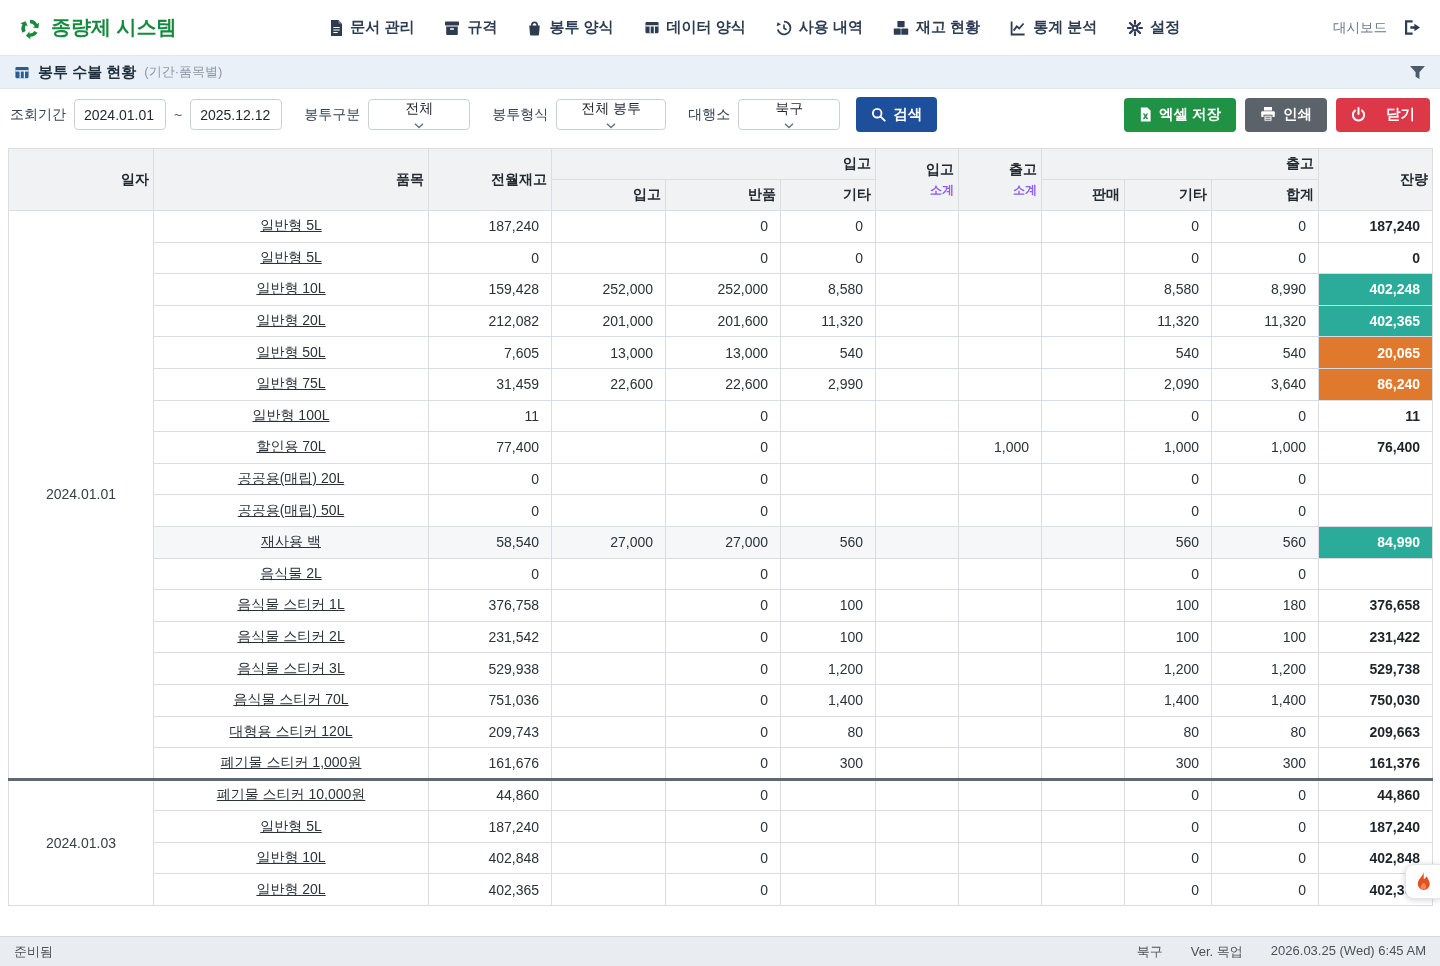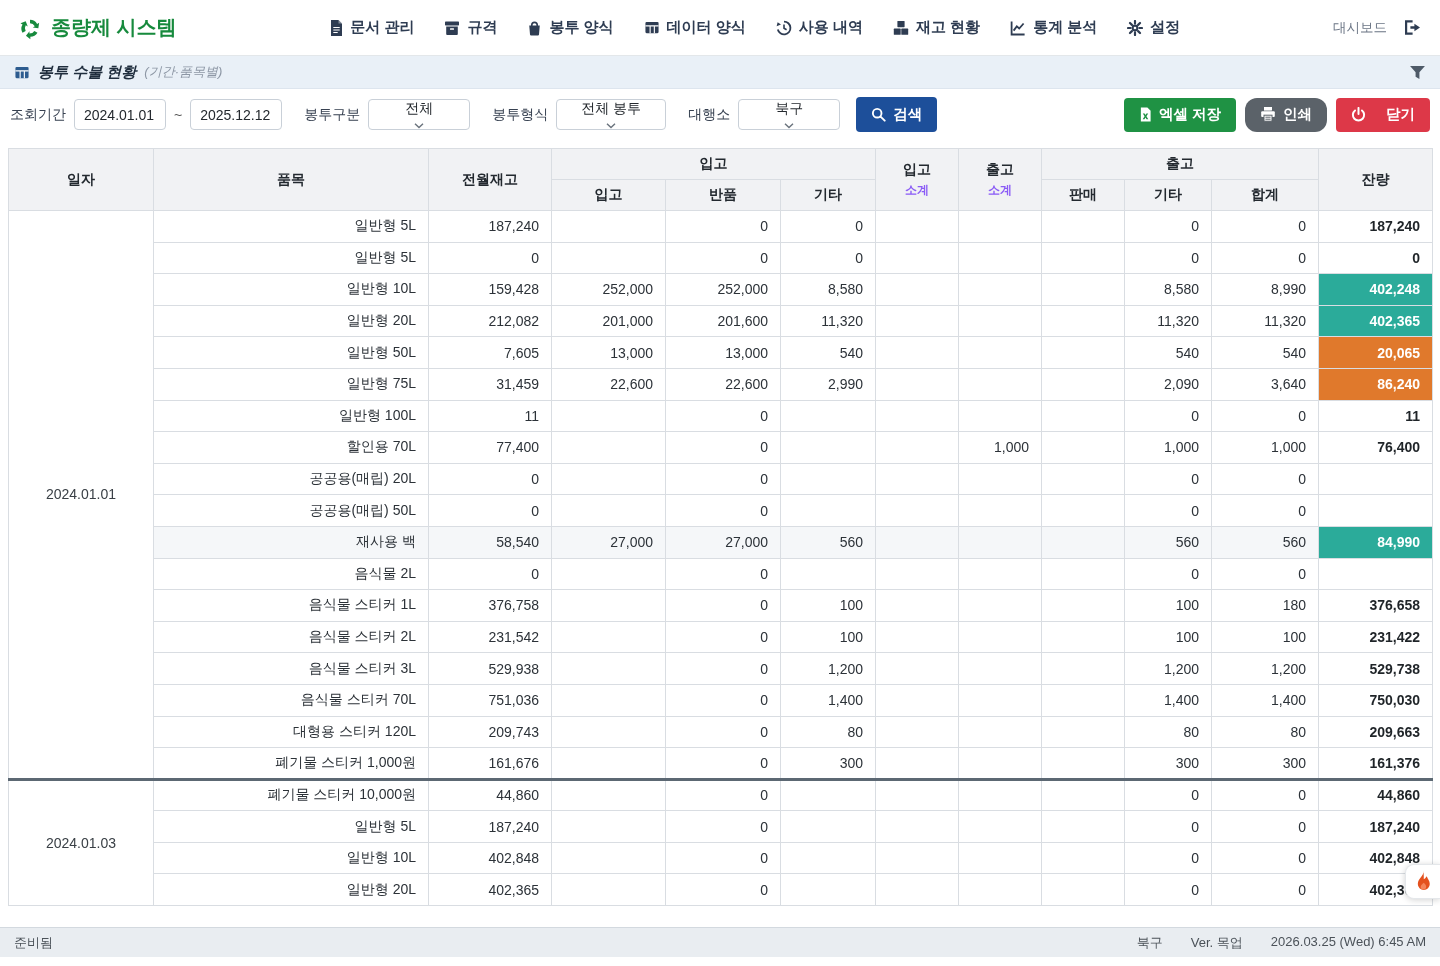--- a/index.html
+++ b/index.html
@@ -16,58 +16,58 @@
   
   .topnav{height:56px;display:flex;align-items:center;padding:0 18px;border-bottom:1px solid #e3e7ea;background:#fff;}
   .brand{display:flex;align-items:center;gap:9px;color:var(--brand);font-size:20px;font-weight:700;cursor:pointer;}
   .nav-items{display:flex;align-items:center;gap:30px;margin:0 auto;}
   .nav-item{display:flex;align-items:center;gap:7px;font-size:15px;font-weight:600;color:#2e3c52;cursor:pointer;white-space:nowrap;}
   .nav-item .ic{color:#2e3c52;}
   .nav-right{display:flex;align-items:center;gap:16px;}
   .dash-link{font-size:13.5px;color:#6b7585;cursor:pointer;}
   .exit{color:#2e3c52;cursor:pointer;}
   
-  .titlebar{height:33px;background:#e9f0f7;border-bottom:1px solid #dde5ee;display:flex;align-items:center;gap:8px;padding:0 14px;font-style:italic;}
+  .titlebar{height:33px;background:#e9f0f7;border-bottom:1px solid #dde5ee;display:flex;align-items:center;gap:8px;padding:0 14px;}
   .titlebar .t{font-size:15px;font-weight:700;color:#1f2d3d;}
   .titlebar .s{font-size:13px;color:#8d97a5;}
   .titlebar .funnel{margin-left:auto;cursor:pointer;}
   
   .filterbar{height:51px;display:flex;align-items:center;padding:0 10px;background:#fff;}
   .flabel{font-size:14px;color:#374151;margin:0 8px 0 0;white-space:nowrap;}
   .inp{width:92px;height:31px;border:1px solid #c9d0d8;border-radius:4px;padding:0 9px;font-size:14px;color:#24292e;font-family:inherit;}
   .tilde{margin:0 8px;color:#555;font-size:14px;}
   .gap{width:22px;}
   .sel{height:31px;border:1px solid #c9d0d8;border-radius:4px;padding:0 9px;font-size:14px;color:#24292e;
        display:flex;align-items:center;justify-content:space-between;cursor:pointer;background:#fff;flex-direction:column;}
   .sel.w1{width:102px;margin-right:0;}
   .btn{border:none;border-radius:4px;color:#fff;font-weight:700;font-size:14.5px;display:flex;align-items:center;gap:7px;
        padding:8px 15px;height:34px;cursor:pointer;font-family:inherit;white-space:nowrap;}
   .btn-search{background:var(--blue);height:35px;margin-left:16px;}
   .actions{margin-left:auto;display:flex;gap:9px;}
   .btn-excel{background:var(--excel);}
-  .btn-print{background:var(--print);border-radius:12px;}
+  .btn-print{background:var(--print);}
   .btn-close{background:var(--close);gap:20px;}
   
   .table-wrap{position:absolute;left:8px;top:148px;}
   table{width:1424px;table-layout:fixed;border-collapse:collapse;font-size:14px;}
   th,td{border:1px solid #d9dde2;overflow:hidden;white-space:nowrap;}
-  thead th{background:#f1f2f4;color:#23292f;font-weight:700;height:31px;padding:0 4px;}
+  thead th{background:#f1f2f4;color:#23292f;font-weight:700;height:31px;padding:0 4px;text-align:right;}
   thead th .sub{display:block;font-size:12px;color:#8b5cf6;font-weight:600;margin-top:3px;}
   tbody td{height:31.6px;padding:0 12px;color:#2c3238;background:#fff;}
-  td.item{text-align:right;}
+  td.item{text-align:center;text-decoration:underline;}
   td.num{text-align:right;}
   td.date{text-align:center;color:#3a4046;}
   td.remain{font-weight:700;color:#1f2428;}
   td.remain.teal{background:var(--teal);color:#fff;}
   td.remain.orange{background:var(--orange);color:#fff;}
   tr.shaded td{background:#f5f7f9;}
   tr.shaded td.remain.teal{background:var(--teal);}
   tr.group-start td{border-top:3px solid #5c6873;}
   
-  .statusbar{position:absolute;left:0;right:0;bottom:9px;height:30px;background:#e9edf1;border-top:1px solid #d3d9df;
+  .statusbar{position:absolute;left:0;right:0;bottom:0;height:30px;background:#e9edf1;border-top:1px solid #d3d9df;
              display:flex;align-items:center;padding:0 14px;font-size:13px;color:#4b5259;}
   .status-right{margin-left:auto;display:flex;gap:28px;}
   
   .debug-toggle{position:absolute;right:0;top:864px;width:35px;height:35px;background:#fff;border:1px solid #e4e7ea;border-right:none;
                 border-radius:9px 0 0 9px;box-shadow:0 1px 6px rgba(0,0,0,.18);display:flex;align-items:center;justify-content:center;cursor:pointer;}
 </style>
 </head>
 <body>
 
 <div class="topnav">

